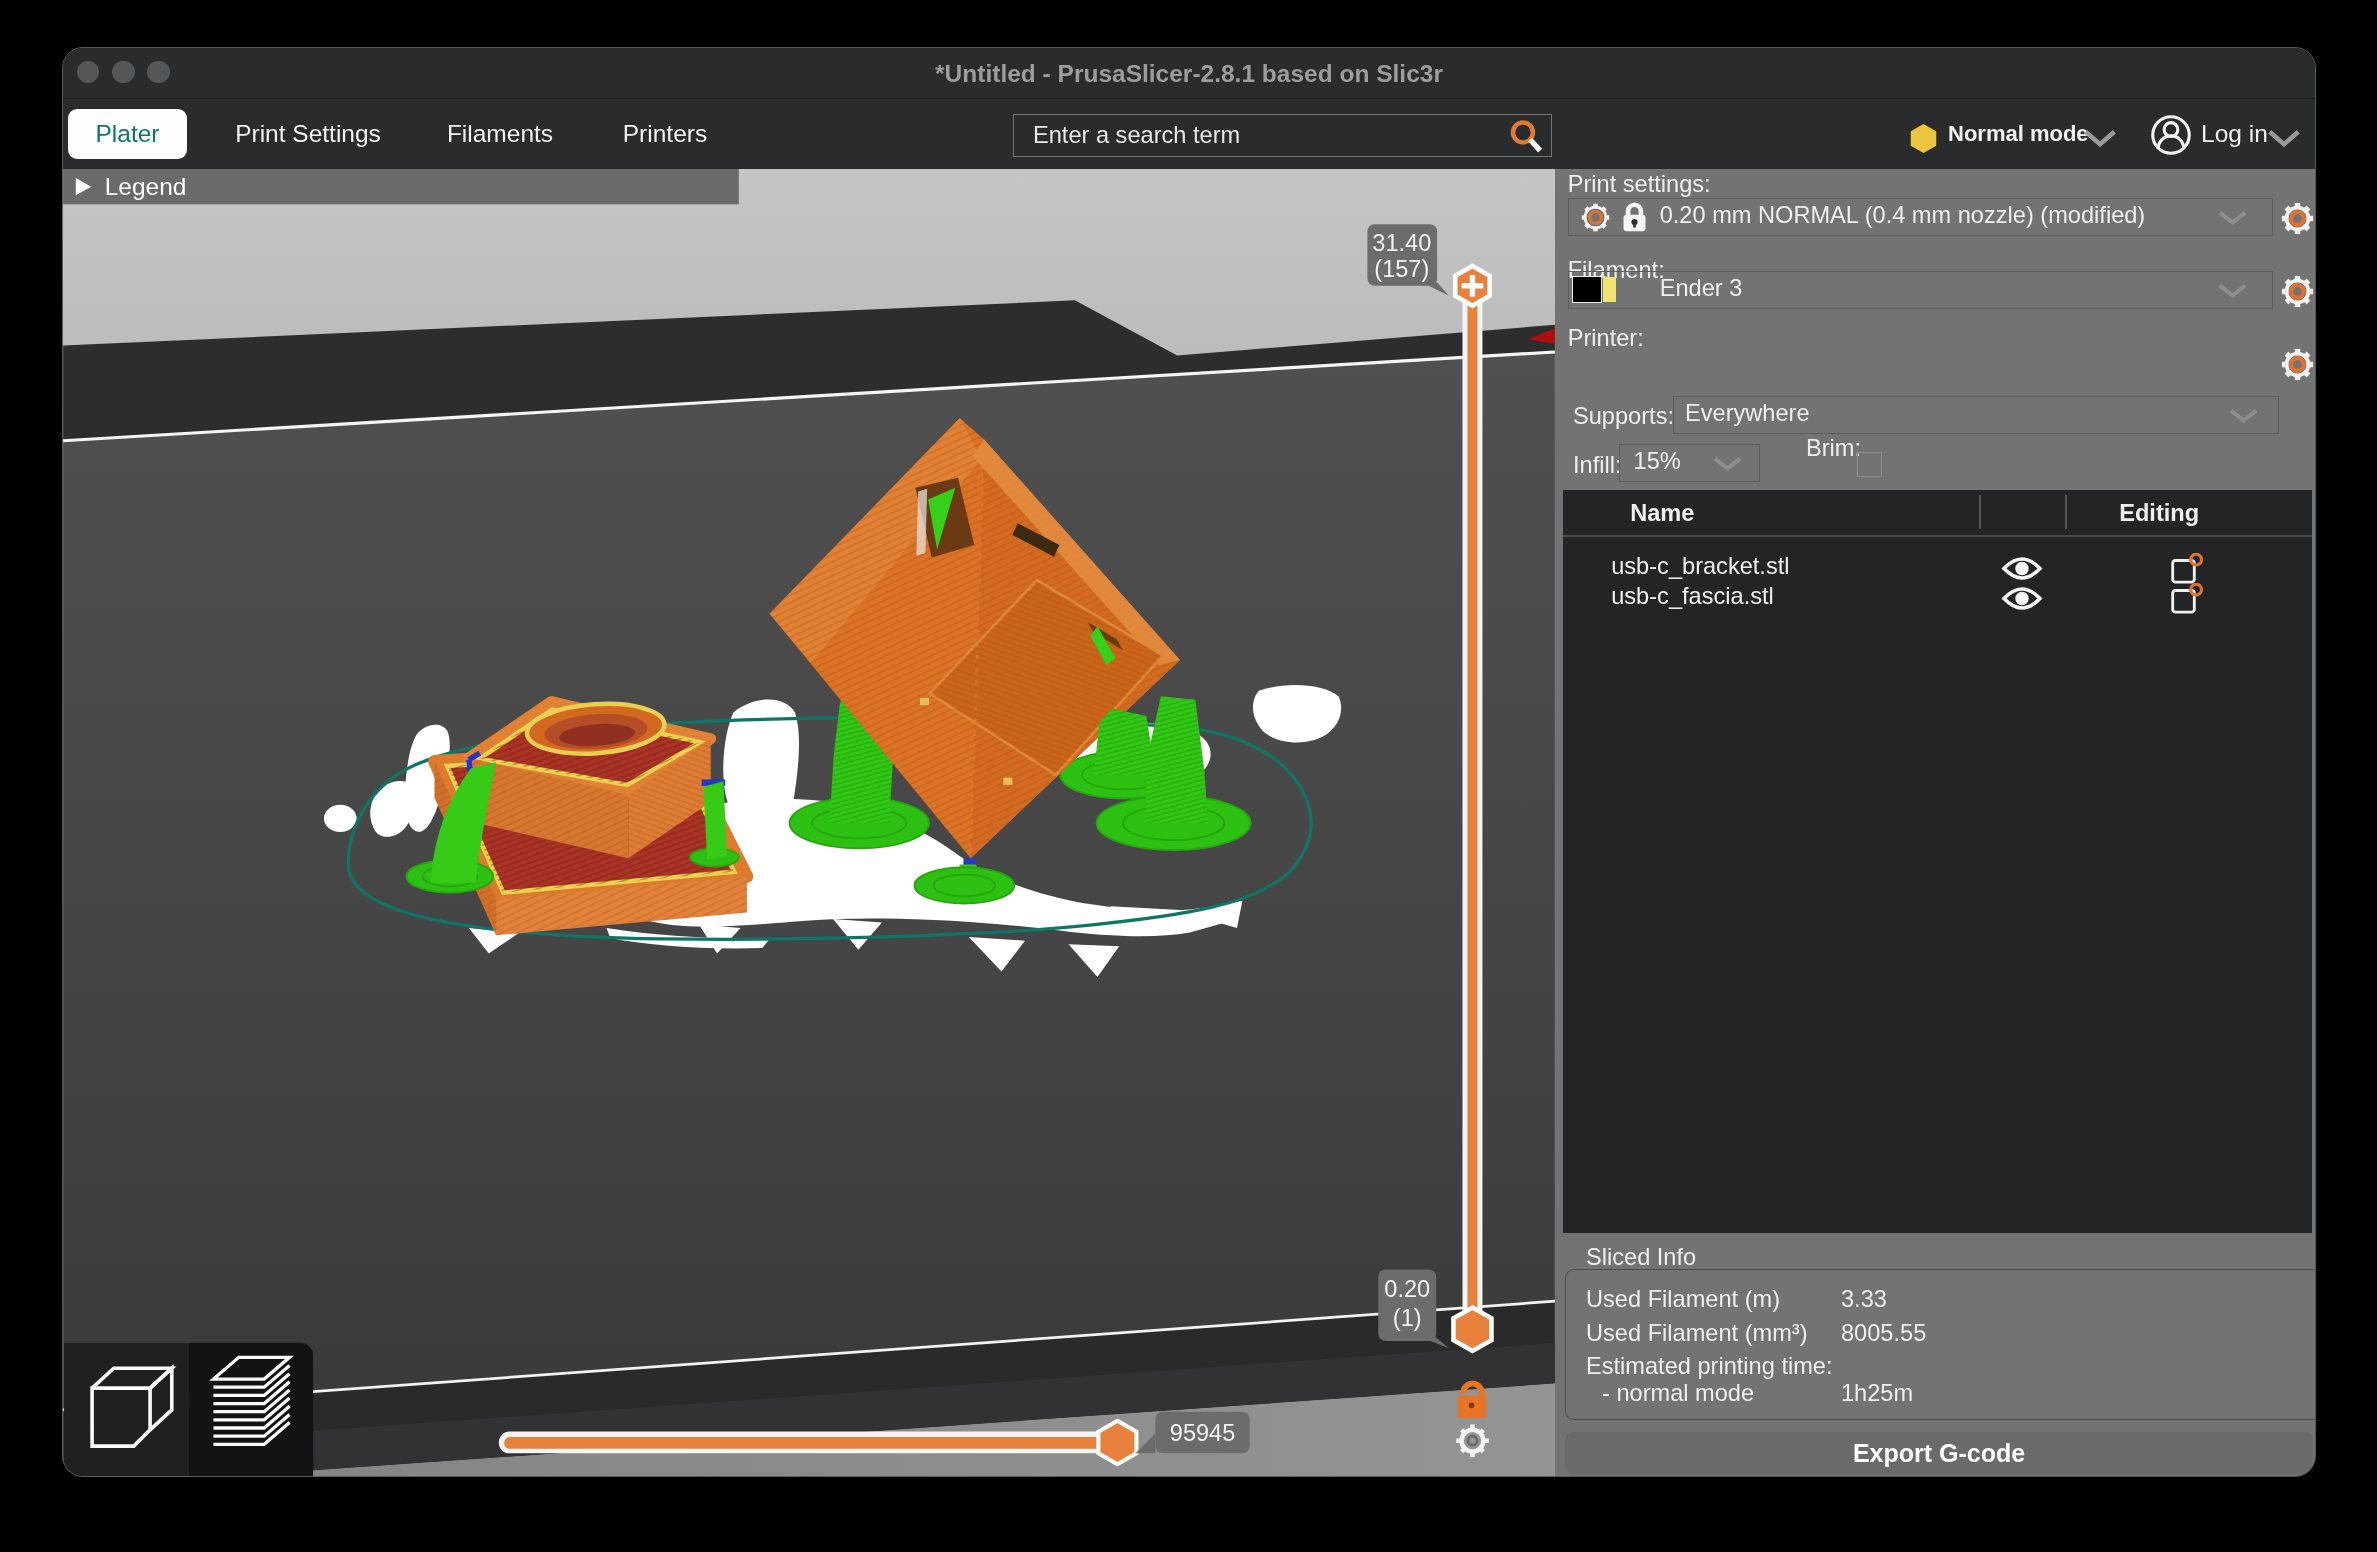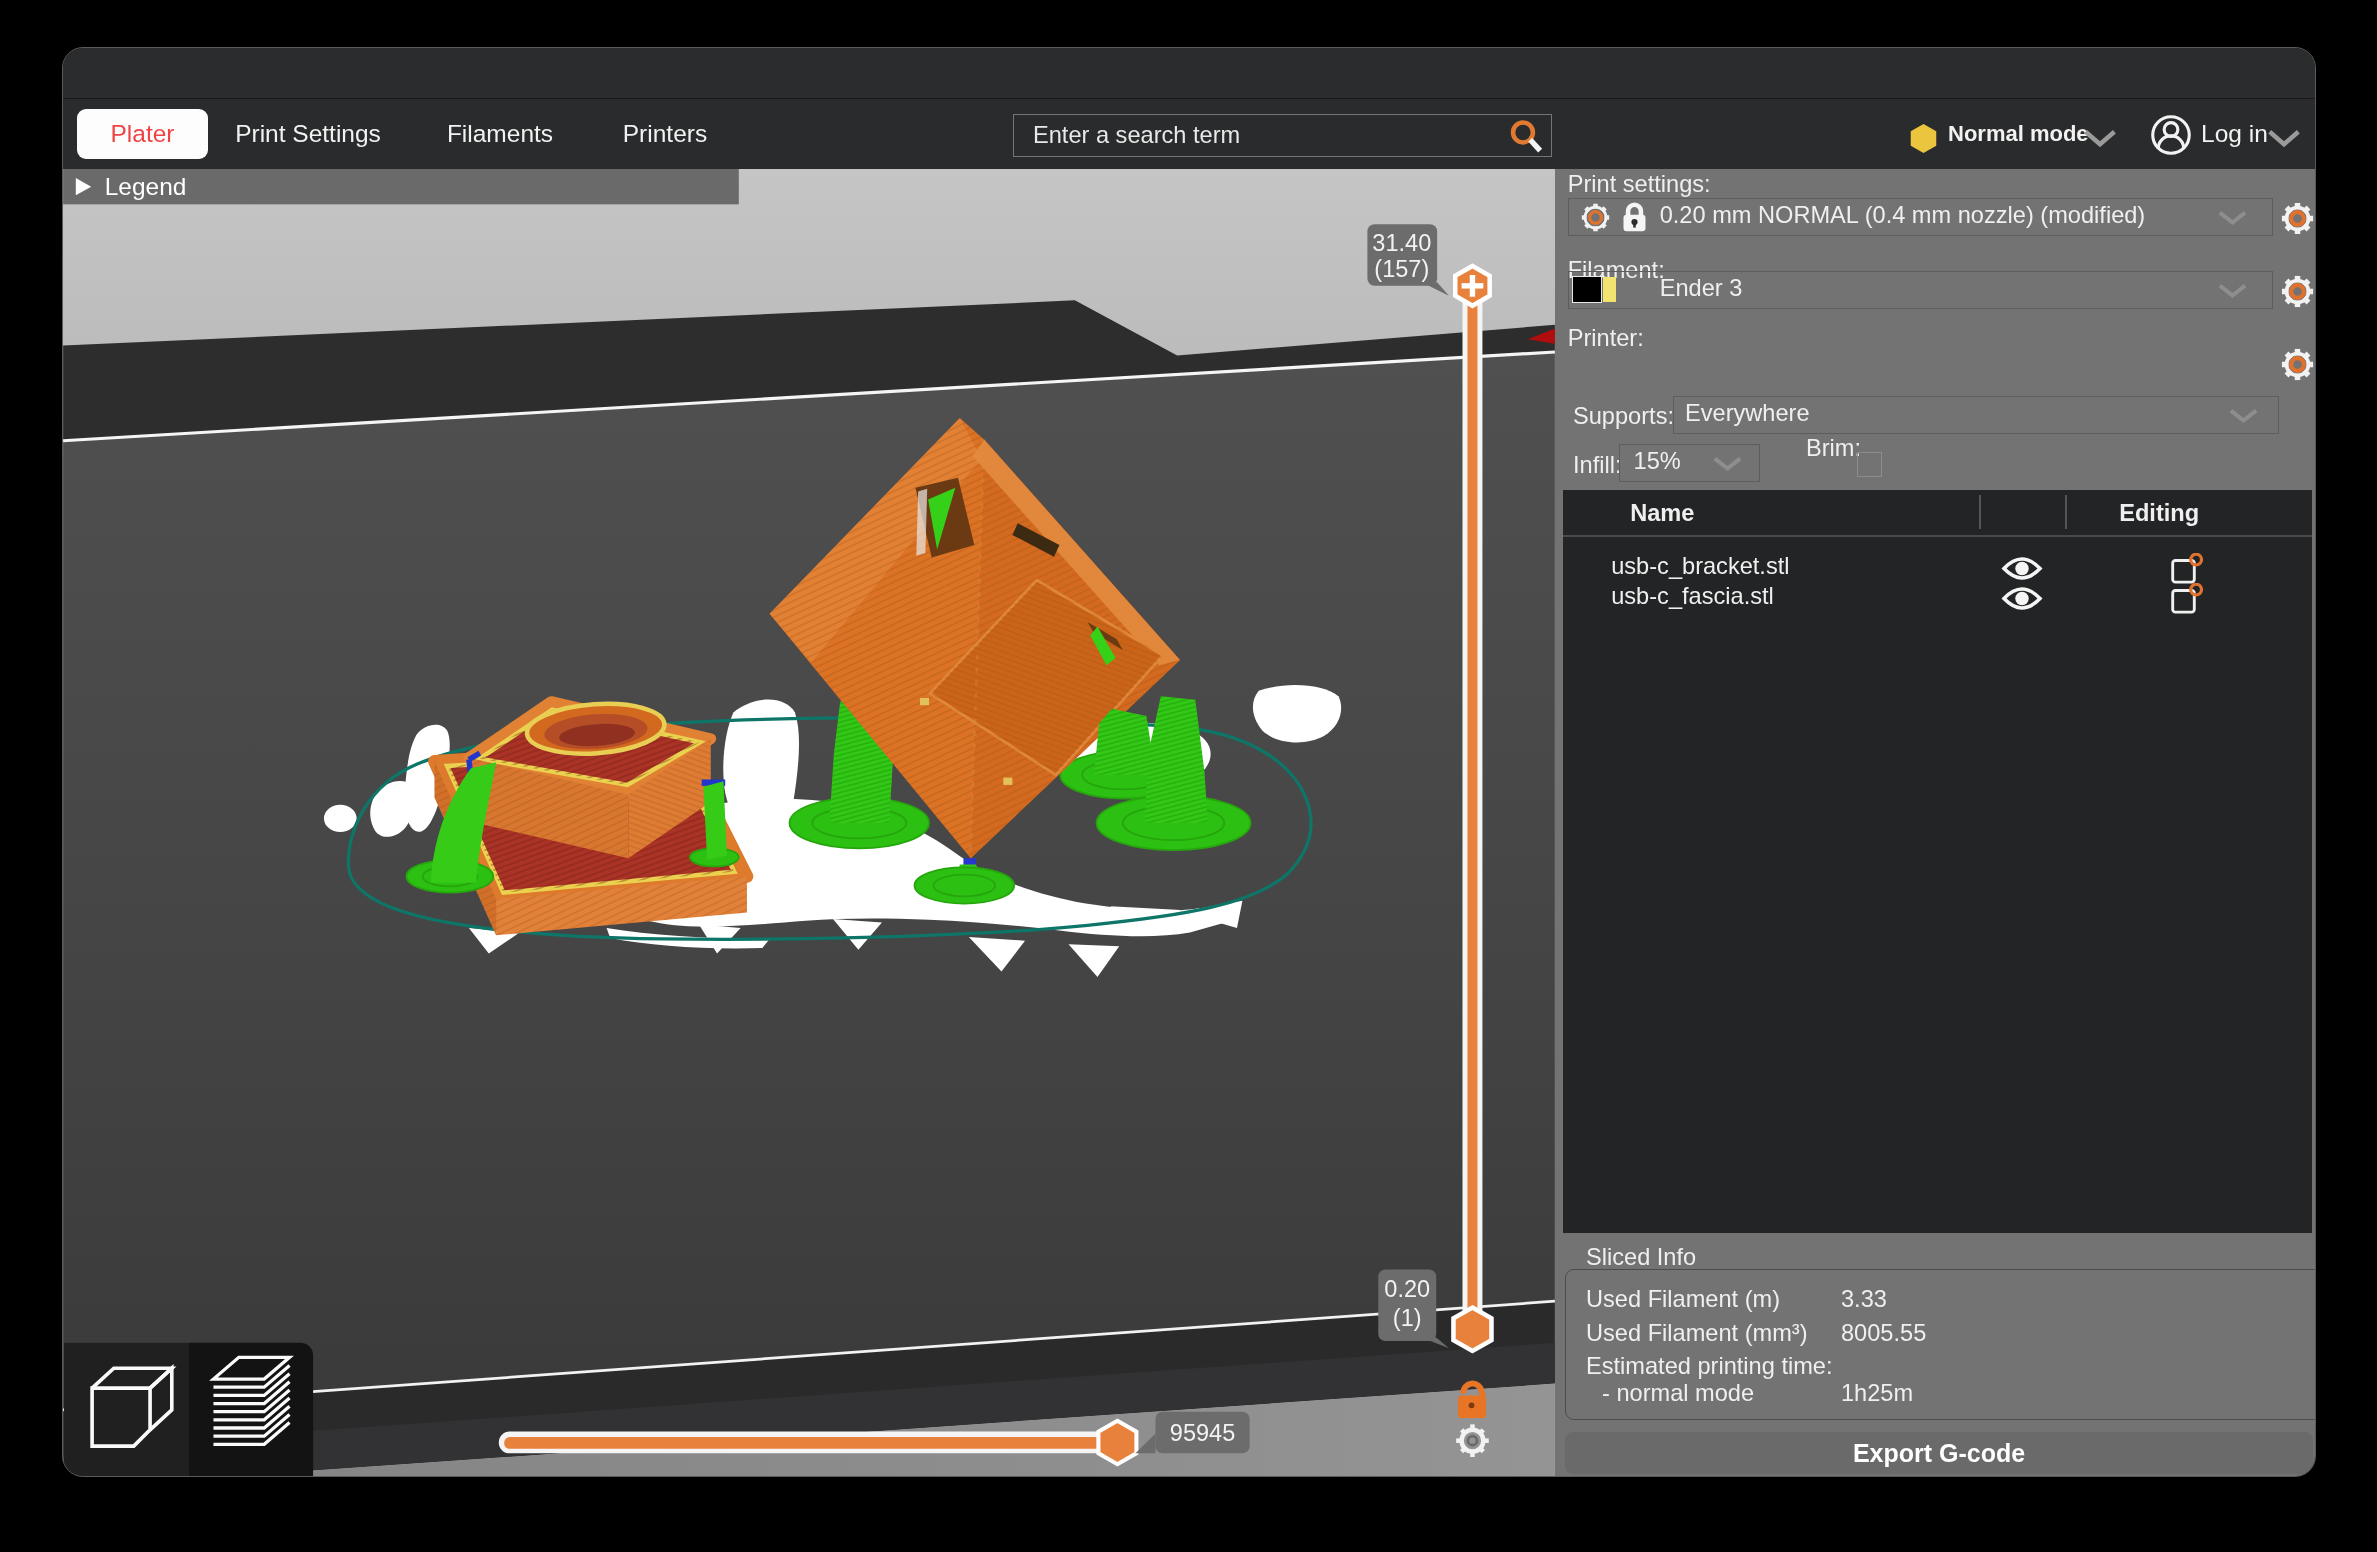--- a/index.html
+++ b/index.html
@@ -7,41 +7,47 @@
     font-family:"Liberation Sans", sans-serif; }
   .win { position:absolute; left:63px; top:48px; width:2252px; height:1428px;
     background:#2b2c2d; border-radius:20px; overflow:hidden;
     outline:1.8px solid #5a5a5a; outline-offset:-0.9px; }
   .titlebar { position:absolute; left:0; top:0; width:100%; height:50px; background:#2a2b2c; }
   .tl { position:absolute; top:12.7px; width:22.7px; height:22.7px; border-radius:50%; background:#565656; }
   .title { position:absolute; top:0; left:0; width:100%; height:50px; line-height:52px;
     text-align:center; color:#9d9d9d; font-size:24.5px; font-weight:bold; }
   .tabbar { position:absolute; left:0; top:50px; width:100%; height:71px; background:#2a2b2c;
     border-top:1.8px solid #1a1a1a; }
-  .plater { position:absolute; left:14px; top:10px; width:131px; height:50px; background:#fdfdfd;
-    border-radius:9px; color:#ef4444; font-size:24.5px; text-align:center; line-height:50px; }
+  .plater { position:absolute; left:5px; top:10px; width:119px; height:50px; background:#fdfdfd;
+    border-radius:9px; color:#0f766e; font-size:24.5px; text-align:center; line-height:50px; }
   .tab { position:absolute; top:0; height:69px; line-height:69px; color:#f2f2f2; font-size:24.5px; }
   .search { position:absolute; left:950px; top:14.5px; width:539px; height:43px;
     border:1.8px solid #747474; color:#e8e8e8; font-size:23.6px; line-height:40px; padding-left:19px; }
   .viewport { position:absolute; left:0; top:121px; width:1492px; height:1307px; background:#bdbdbd; }
   .sidebar { position:absolute; left:1492px; top:121px; width:760px; height:1307px; background:#737373;
     color:#efefef; font-size:23.6px; }
   .sb-label { position:absolute; left:12.7px; }
   .combo { position:absolute; left:12.7px; width:705px; height:38px; border:1.8px solid #5d5d5e; }
   .chev { position:absolute; width:33px; height:18px; }
   .table { position:absolute; left:8.2px; top:321px; width:749px; height:743px; background:#232425; }
   .slicedpanel { position:absolute; left:10px; top:1100px; width:896px; height:151px;
     border:1.8px solid #4c4c4c; border-radius:9px; }
   .exportbtn { position:absolute; left:10px; top:1263px; width:748px; height:42px; background:#6a6a6a;
     border-radius:8.2px; color:#fff; font-size:25px; font-weight:bold; text-align:center; line-height:42px; }
   .abs { position:absolute; }
 </style>
 </head>
 <body>
 <div class="win">
+  <div class="titlebar">
+    <div class="tl" style="left:13.6px"></div>
+    <div class="tl" style="left:49px"></div>
+    <div class="tl" style="left:84px"></div>
+    <div class="title">*Untitled - PrusaSlicer-2.8.1 based on Slic3r</div>
+  </div>
   <div class="tabbar">
     <div class="plater">Plater</div>
     <div class="tab" style="left:169px;width:152px;text-align:center;">Print Settings</div>
     <div class="tab" style="left:381px;width:112px;text-align:center;">Filaments</div>
     <div class="tab" style="left:553px;width:98px;text-align:center;">Printers</div>
     <div class="search">Enter a search term</div>
     <svg class="abs" style="left:1441px;top:18px" width="47" height="40" viewBox="0 0 52 44">
       <circle cx="21" cy="17" r="11" fill="none" stroke="#e07a30" stroke-width="5"></circle>
       <line x1="29" y1="25" x2="40" y2="37" stroke="#f5f5f5" stroke-width="6"></line>
     </svg>

